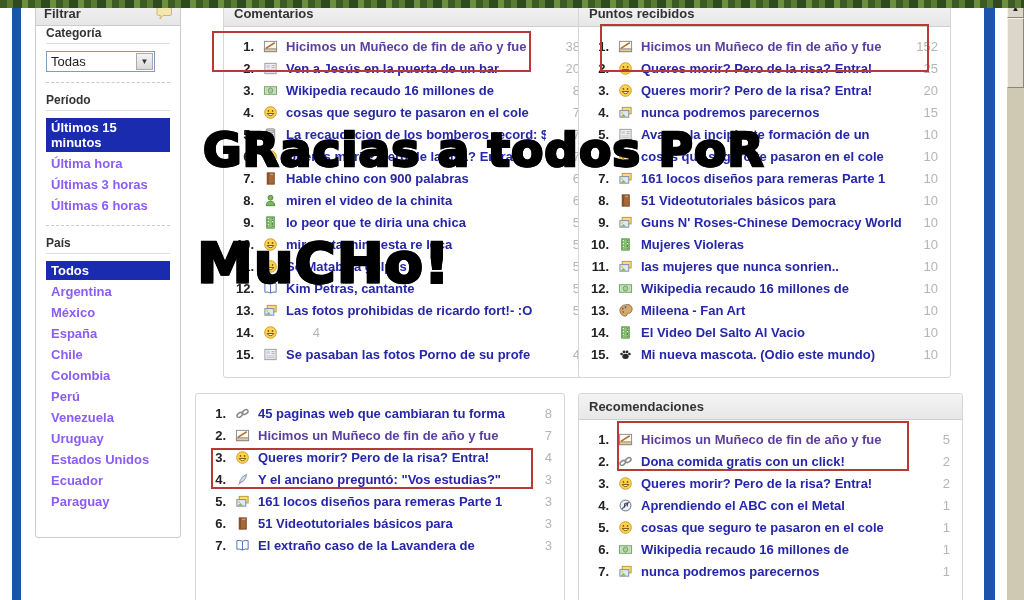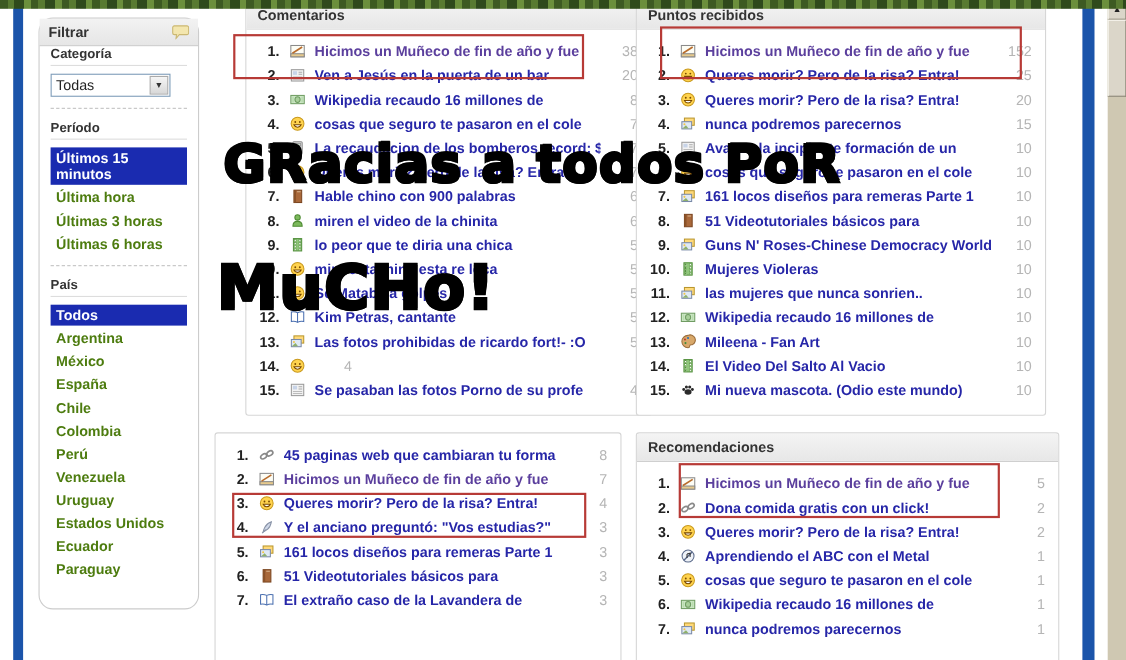--- a/index.html
+++ b/index.html
@@ -30,34 +30,34 @@
   .list{padding:8px 0 6px 0;}
   .row{height:22px;display:flex;align-items:center;}
   .num{width:30px;text-align:right;font-size:13px;color:#222;font-weight:600;flex:0 0 30px;}
   .ric{width:16px;height:16px;margin:0 7px 0 9px;flex:0 0 16px;display:flex;align-items:center;}
   .title{font-size:13px;font-weight:bold;color:#2626a8;text-decoration:none;white-space:nowrap;
     overflow:hidden;flex:1 1 auto;}
   .title.visited{color:#5b3f9d;}
   .count{width:34px;flex:0 0 34px;text-align:right;font-size:13px;color:#b5b5b5;padding-right:12px;}
 
   
-  .sidebar{position:absolute;left:35px;top:16px;width:146px;height:538px;background:#fff;
-    border:1px solid #ccc;border-radius:13px;box-sizing:border-box;}
+  .sidebar{position:absolute;left:35px;top:0;width:146px;height:538px;background:#fff;
+    border:1px solid #ccc;border-radius:3px;box-sizing:border-box;}
   .side-head{height:24px;background:linear-gradient(#f2f2f2,#e6e6e6);border-bottom:1px solid #ccc;
     display:flex;align-items:center;justify-content:space-between;padding:0 8px;}
   .side-head .panel-title{font-size:13px;}
   .side-body{padding:0 10px 0 10px;}
   .side-label{font-size:12px;font-weight:bold;color:#333;padding-bottom:3px;border-bottom:1px solid #ddd;margin-bottom:7px;}
   .dashed{border-top:1px dashed #c9c9c9;margin:10px 0;}
   .fake-select{width:109px;height:21px;border:1px solid #7f9db9;background:#fff;display:flex;
     align-items:center;justify-content:space-between;box-sizing:border-box;margin-bottom:2px;}
   .fake-select .val{font-size:13px;color:#222;padding-left:4px;}
   .fake-select .arrow{width:17px;height:17px;margin:1px;background:linear-gradient(#f5f5f5,#d8d8d8);
     border:1px solid #aaa;font-size:8px;line-height:15px;text-align:center;color:#333;box-sizing:border-box;}
-  .side-link{display:block;font-size:13px;font-weight:bold;color:#4d7c0f;text-decoration:none;
+  .side-link{display:block;font-size:13px;font-weight:bold;color:#8b5cf6;text-decoration:none;
     padding:2px 5px;margin-bottom:2px;}
   .side-link.sel{background:#1a2bb0;color:#fff;}
 
   
   .redbox{position:absolute;border:2px solid #b73a36;z-index:20;background:transparent;}
 
   
   .graffiti{position:absolute;z-index:50;color:#000;font-family:"DejaVu Sans",sans-serif;
     font-weight:bold;font-size:47px;letter-spacing:1px;-webkit-text-stroke:2.5px #000;
     text-shadow:1px 1px 0 #000,-1px 1px 0 #000,1px -1px 0 #000;white-space:nowrap;}

